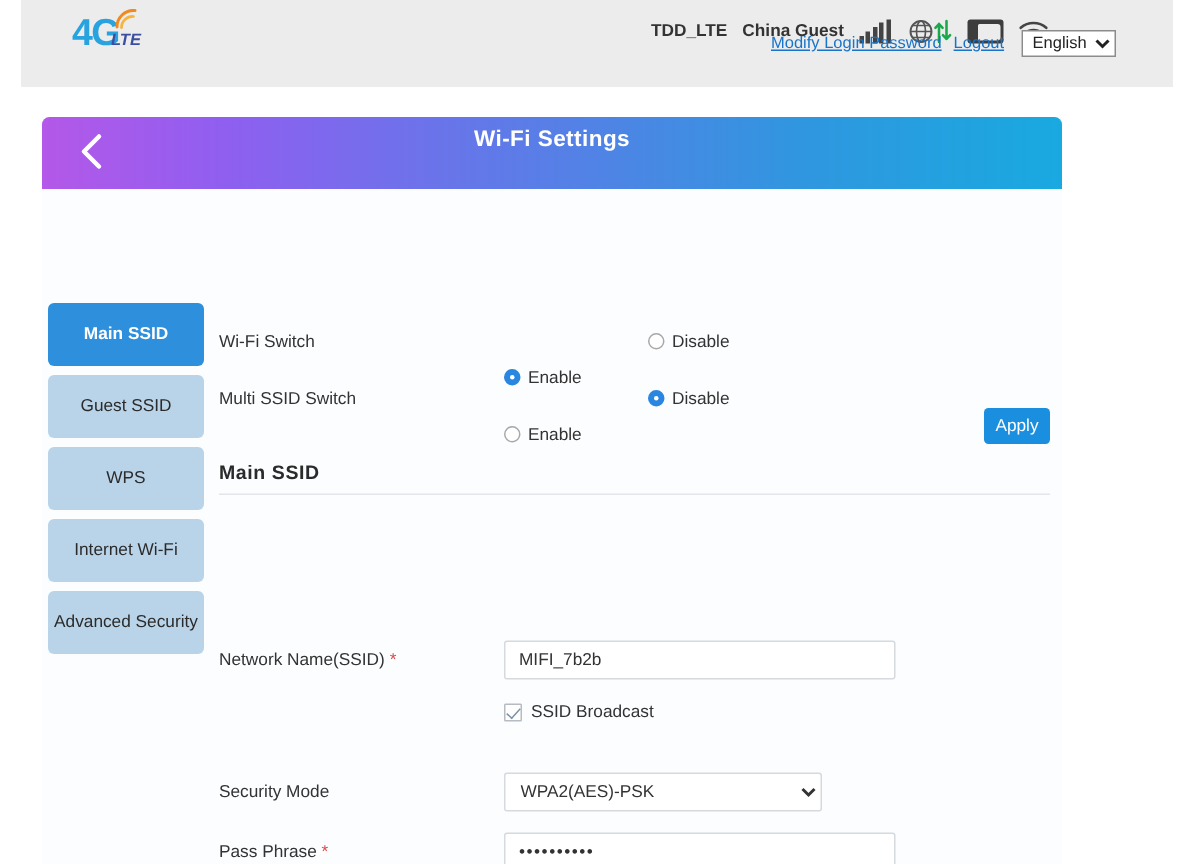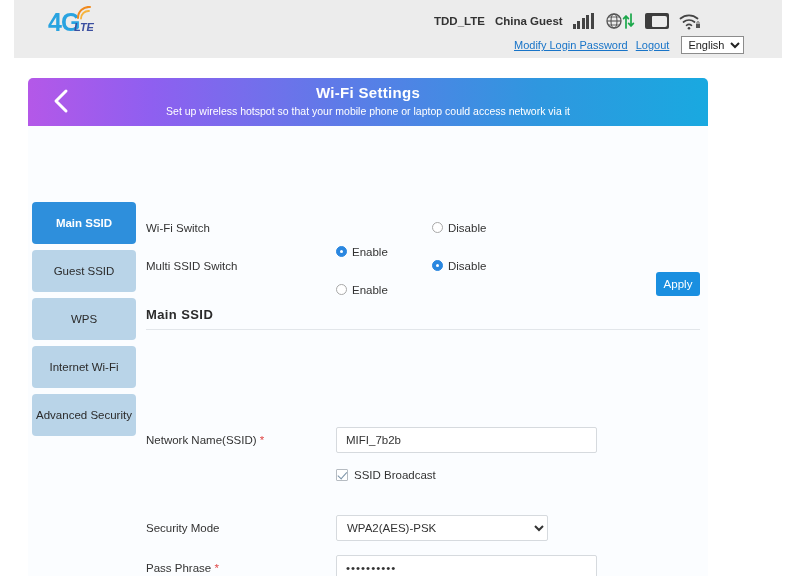--- a/index.html
+++ b/index.html
@@ -81,21 +81,21 @@
   }
   .ico-sim .cut {
     position:absolute; left:7px; top:2.5px; width:15px; height:11px;
     background:#ececec; border-radius: 1px 2px 2px 1px;
   }
 
   .ico-wifi { width: 22px; height: 17px; }
 
   .links-line {
     position: absolute;
-    left: 500px; top: 36px;
+    left: 500px; top: 20px;
     display: flex; align-items: center; gap: 8px;
   }
   .tlink {
     font-size: 11px; color: #1874c8; text-decoration: underline;
     cursor: pointer; white-space: nowrap;
   }
   .lang-select {
     font-size: 11px;
     font-family: "Liberation Sans", sans-serif;
     padding: 1px 2px;
@@ -321,21 +321,20 @@
     </div>
   </div>
 
   <div class="content-wrap">
 
     <div class="banner">
       <svg class="banner-back" viewBox="0 0 22 26">
         <path d="M16,3 L6,13 L16,23" stroke="#ffffff" stroke-width="3" fill="none" stroke-linecap="round" stroke-linejoin="round"></path>
       </svg>
       <div class="banner-title">Wi-Fi Settings</div>
-      <div class="banner-sub">Set up wireless hotspot so that your mobile phone or laptop could access network via it</div>
     </div>
 
     <div class="panel">
 
       <div class="sidebar">
         <div class="side-item active">
           <span>Main SSID</span>
         </div>
         <div class="side-item">
           <span>Guest SSID</span>

